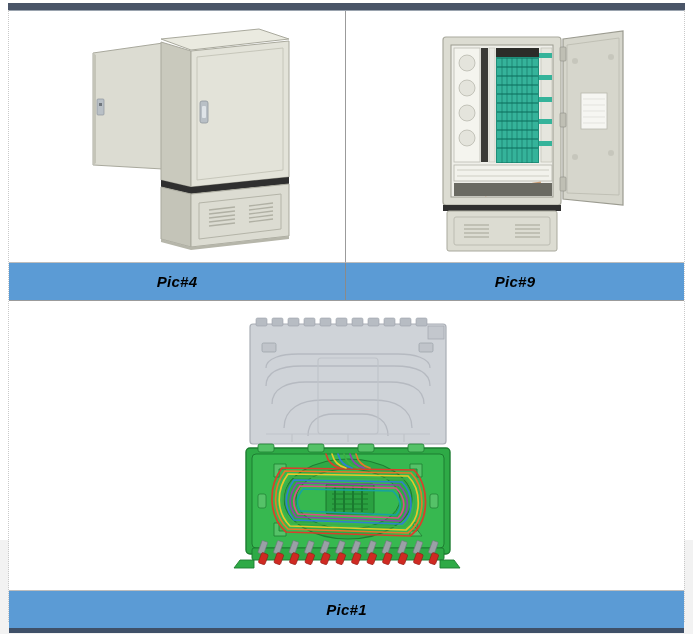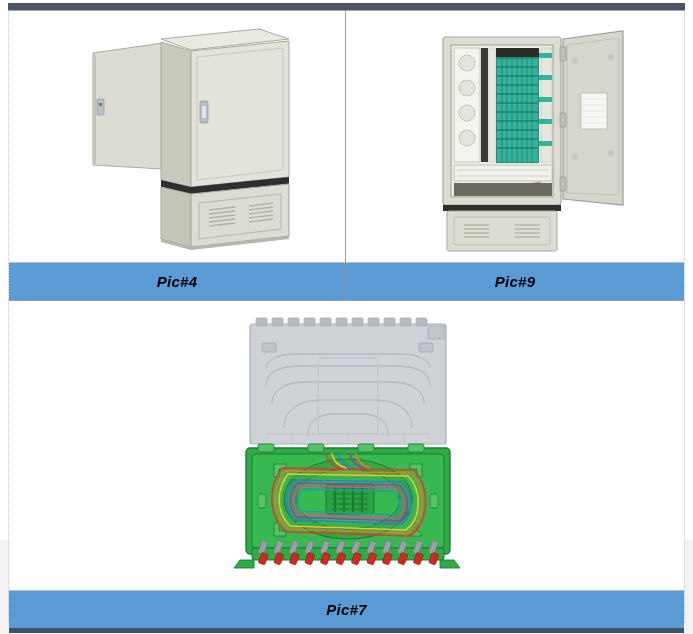--- a/index.html
+++ b/index.html
@@ -385,17 +385,17 @@
 
               <path d="M18 252 l14 0 l0 8 l-20 0 z" fill="#2eaa46" stroke="#1d7d31" stroke-width=".9"></path>
               <path d="M232 252 l-14 0 l0 8 l20 0 z" fill="#2eaa46" stroke="#1d7d31" stroke-width=".9"></path>
             </g>
           </svg>
         </div>
       </div>
     </div>
 
     <div class="caption-row last">
-      <div class="caption cap-wide">Pic#7</div>
+      <div class="caption cap-wide">Pic#1</div>
     </div>
 
   </div>
 </div>
 
 </body></html>

